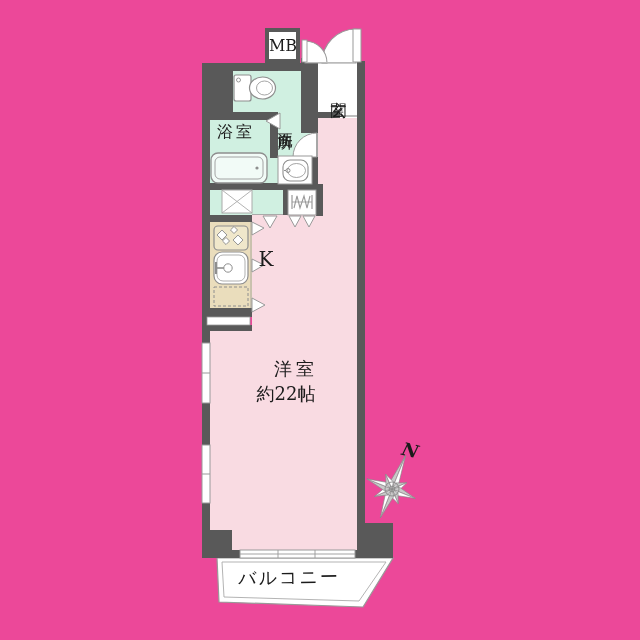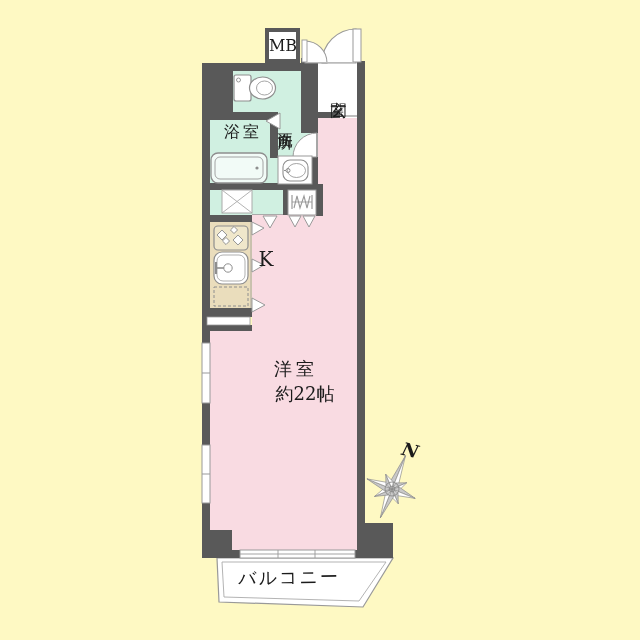--- a/index.html
+++ b/index.html
@@ -1,27 +1,27 @@
 <!DOCTYPE html>
 <html><head>
 <meta charset="utf-8">
 <style>
   html,body{margin:0;padding:0;background:#fff;}
-  #stage{position:relative;width:640px;height:640px;background:#fef9c3;overflow:hidden;
+  #stage{position:relative;width:640px;height:640px;background:#ec4899;overflow:hidden;
          font-family:"DejaVu Serif","Liberation Serif",serif;}
   #plan-svg{position:absolute;left:0;top:0;}
   .lbl{position:absolute;color:#1b1b1b;transform:translate(-50%,-50%);white-space:nowrap;
        font-family:"DejaVu Serif","Liberation Serif",serif;line-height:1.05;}
   .lbl-mb{left:283px;top:46px;font-size:16px;}
   .lbl-genkan{left:338px;top:90px;font-size:16px;writing-mode:vertical-rl;letter-spacing:2px;}
   .lbl-washroom{left:284px;top:122px;font-size:15px;writing-mode:vertical-rl;letter-spacing:1px;}
-  .lbl-bathroom{left:243px;top:132px;font-size:16px;letter-spacing:3px;}
+  .lbl-bathroom{left:236px;top:132px;font-size:16px;letter-spacing:3px;}
   .lbl-kitchen{left:266px;top:259px;font-size:20px;}
   .lbl-room1{left:296px;top:369px;font-size:18px;letter-spacing:4px;}
-  .lbl-room2{left:286px;top:394px;font-size:18px;margin-left:19px;}
+  .lbl-room2{left:286px;top:394px;font-size:18px;}
   .lbl-balcony{left:289px;top:578px;font-size:18px;letter-spacing:2px;transform:translate(-50%,-50%) rotate(-1deg);}
   .lbl-north{left:410px;top:451px;font-size:18px;font-style:italic;font-weight:bold;
              transform:translate(-50%,-50%) rotate(14deg);}
 </style>
 </head>
 <body>
 
 <div id="stage">
 
 <svg id="plan-svg" width="640" height="640" viewBox="0 0 640 640">

